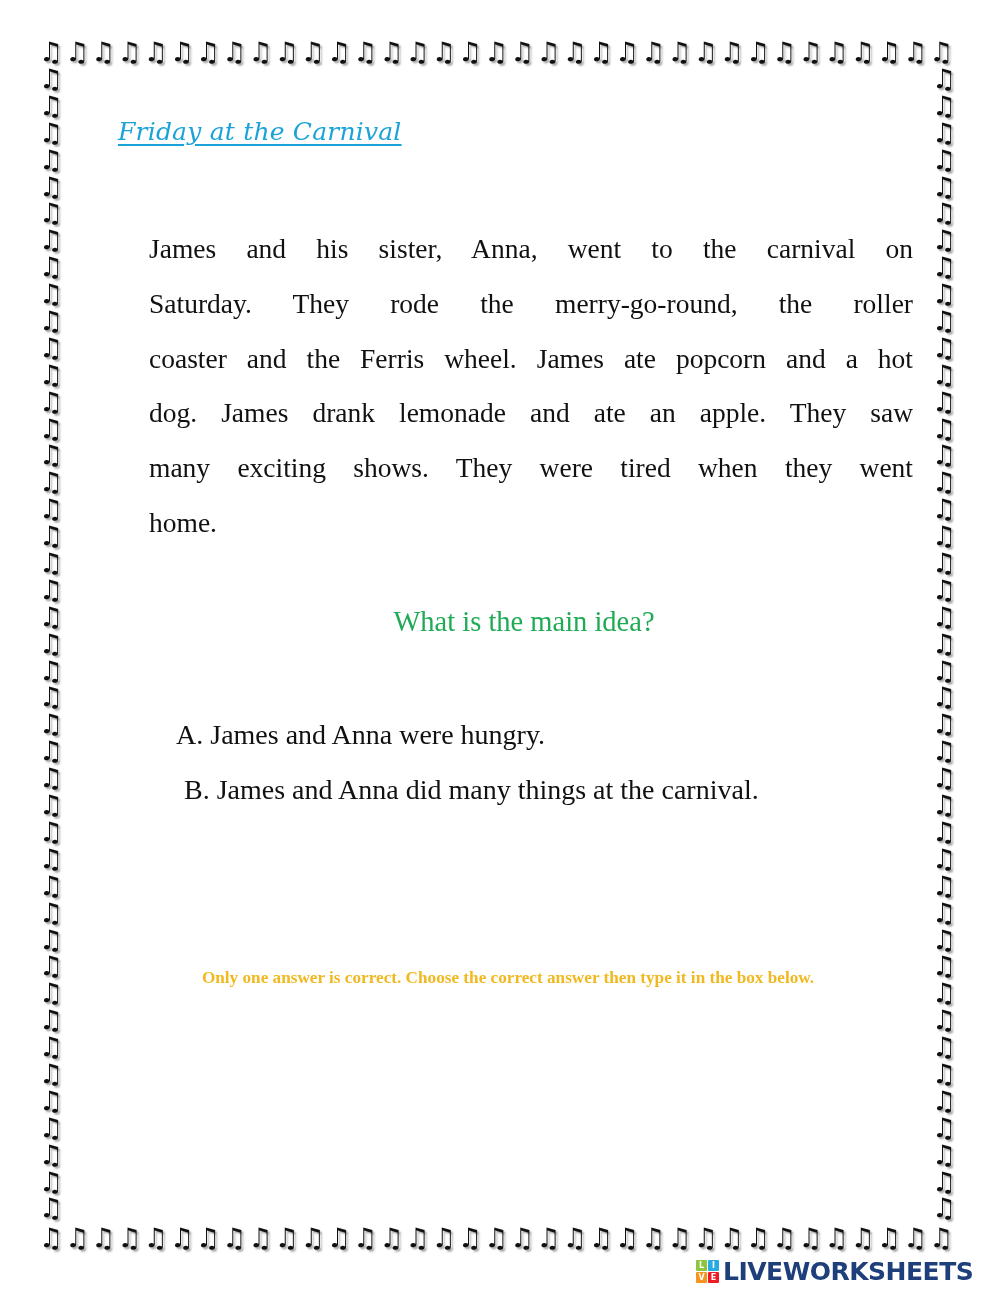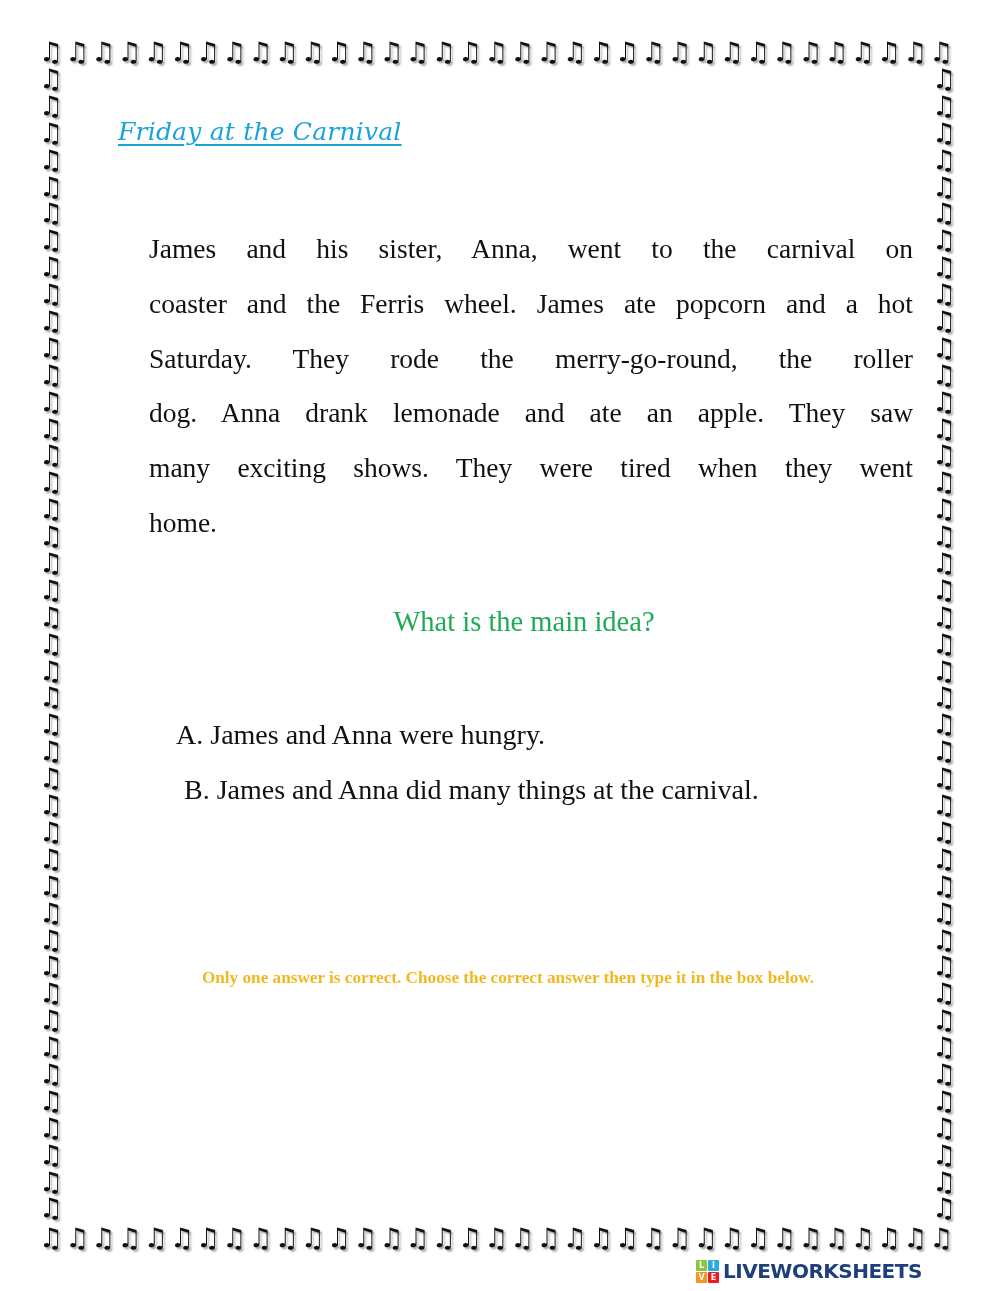--- a/index.html
+++ b/index.html
@@ -141,21 +141,21 @@
     justify-content: center;
     font-family: "DejaVu Sans", sans-serif;
     font-weight: bold;
     font-size: 8px;
     color: #fff;
     border-radius: 1px;
   }
   .logo-text {
     font-family: "DejaVu Sans", sans-serif;
     font-weight: bold;
-    font-size: 20px;
+    font-size: 25px;
     color: #1e3f7a;
     letter-spacing: -0.5px;
     line-height: 1;
   }
 </style>
 </head>
 <body>
 
 <div id="border-top" class="border-row">
     <span class="note">♫</span>
@@ -319,23 +319,23 @@
     <span class="note">♫</span>
     <span class="note">♫</span>
     <span class="note">♫</span>
     <span class="note">♫</span>
   </div>
 
 <div class="title">Friday at the Carnival</div>
 
 <div class="passage">
   <span class="line">James and his sister, Anna, went to the carnival on</span>
+  <span class="line">Saturday. They rode the merry-go-round, the roller</span>
   <span class="line">coaster and the Ferris wheel. James ate popcorn and a hot</span>
-  <span class="line">Saturday. They rode the merry-go-round, the roller</span>
-  <span class="line">dog. Anna drank lemonade and ate an apple. They saw</span>
+  <span class="line">dog. James drank lemonade and ate an apple. They saw</span>
   <span class="line">many exciting shows. They were tired when they went</span>
   <span class="line last">home.</span>
 </div>
 
 <div class="question">What is the main idea?</div>
 
 <div class="options">
   <div class="option">
     <span>A.</span>
     <span>James and Anna were hungry.</span>

